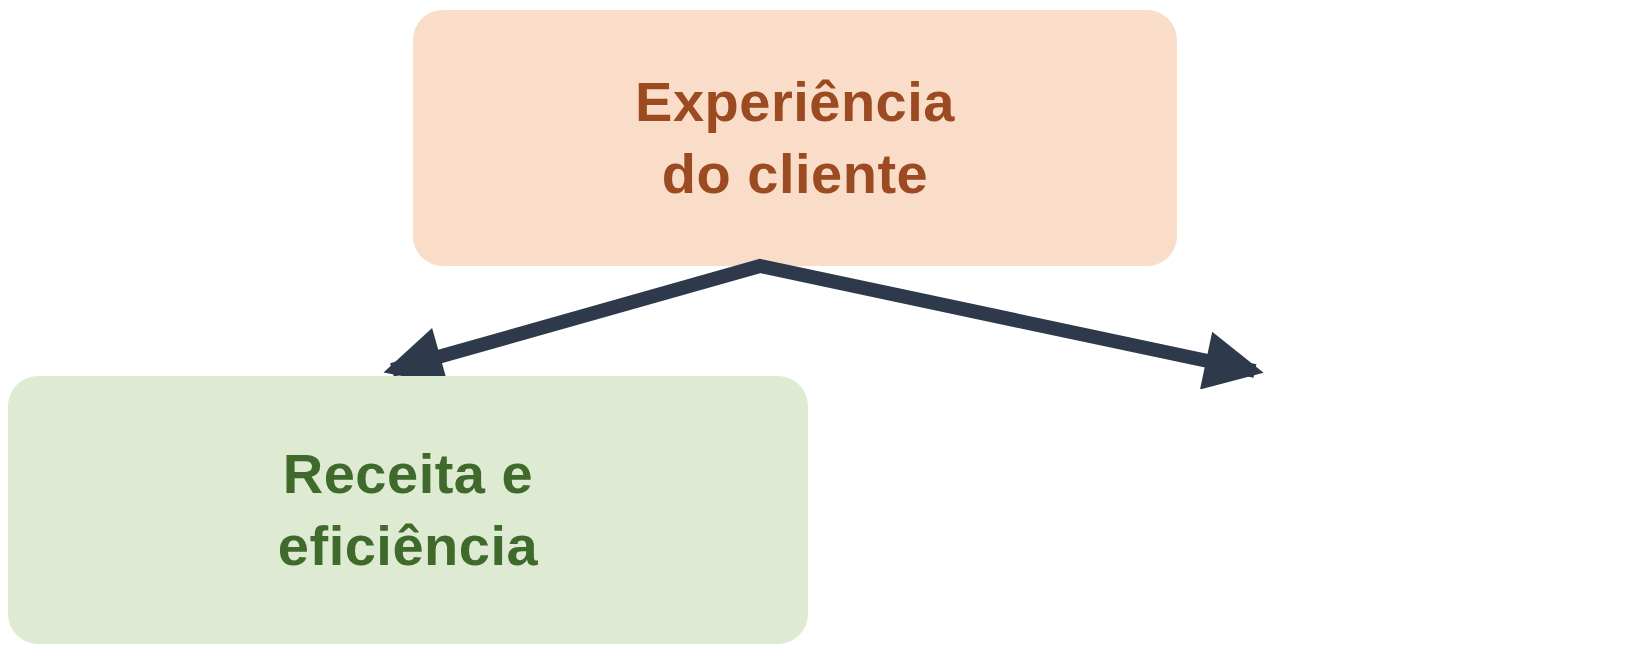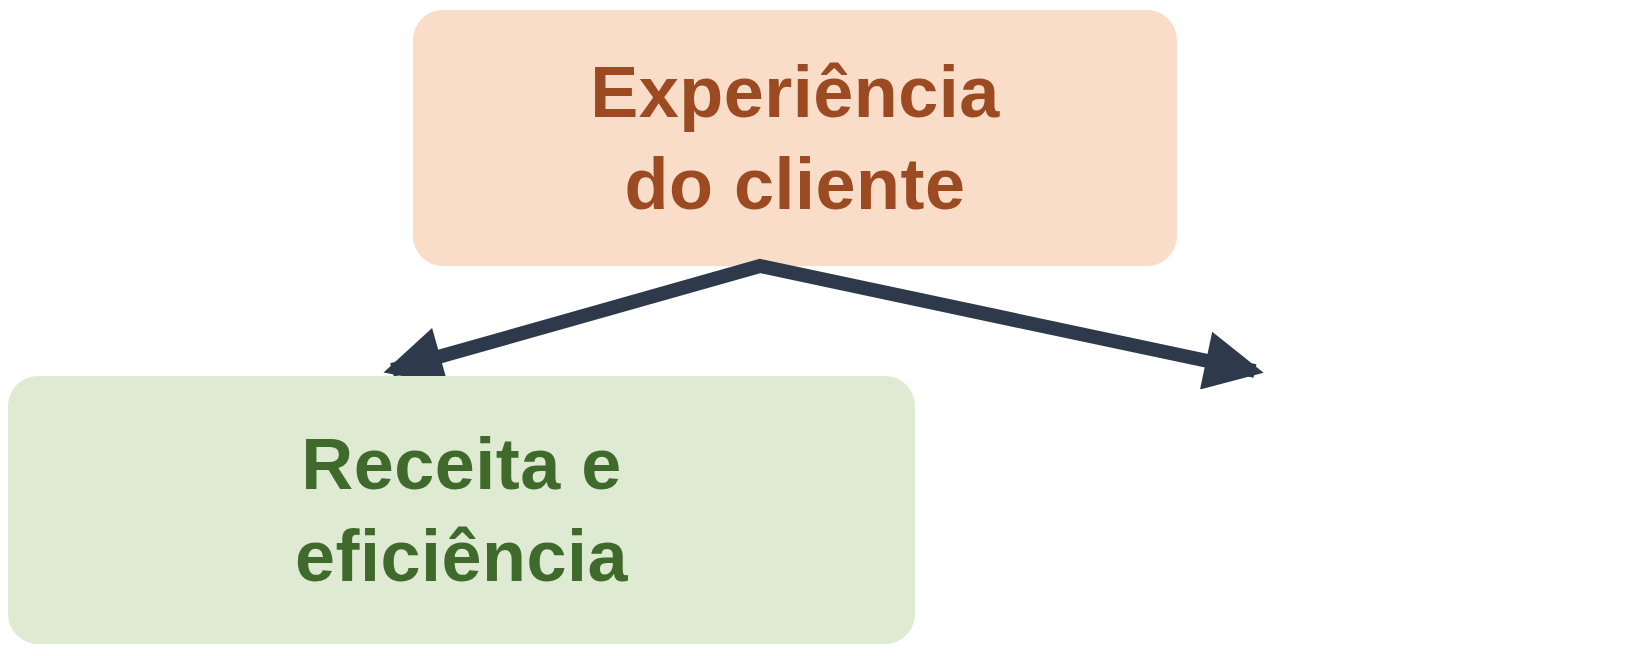--- a/index.html
+++ b/index.html
@@ -15,39 +15,39 @@
     overflow: hidden;
   }
   .node {
     position: absolute;
     border-radius: 30px;
     display: flex;
     align-items: center;
     justify-content: center;
     text-align: center;
     font-weight: 700;
-    font-size: 72px;
+    font-size: 56px;
     line-height: 1.28;
     letter-spacing: 0.5px;
   }
   .node-label {
     white-space: pre-line;
   }
   .node-root {
     left: 413px;
     top: 10px;
     width: 764px;
     height: 256px;
     background: var(--box-top-bg, #f9ddc9);
     color: var(--box-top-text, #9b4a21);
   }
   .node-left {
     left: 8px;
     top: 376px;
-    width: 907px;
+    width: 800px;
     height: 268px;
     background: var(--box-left-bg, #deebd2);
     color: var(--box-left-text, #3f6a2c);
   }
   .node-right {
     left: 890px;
     top: 375px;
     width: 753px;
     height: 265px;
     background: var(--box-right-bg, #faecc6);

